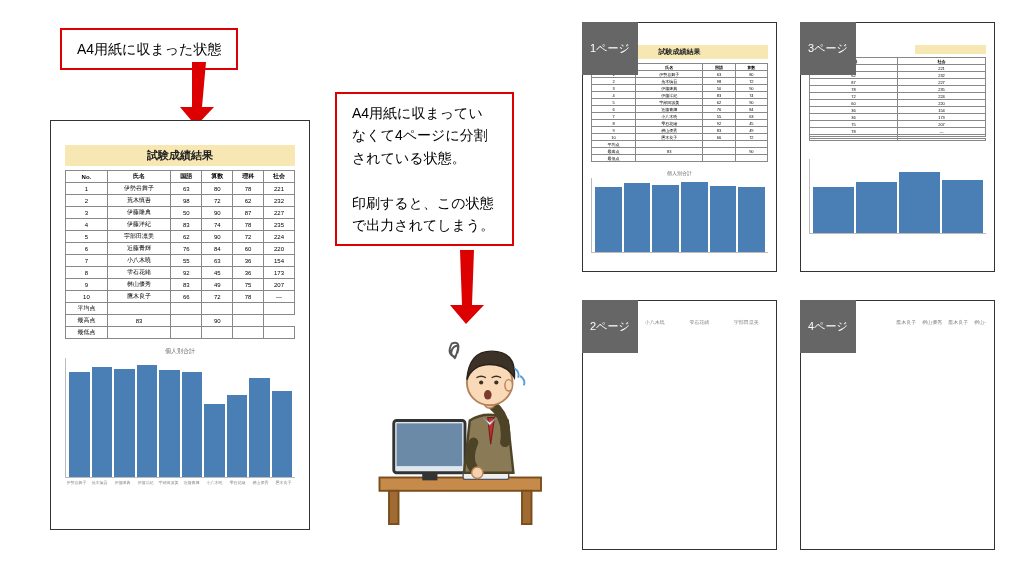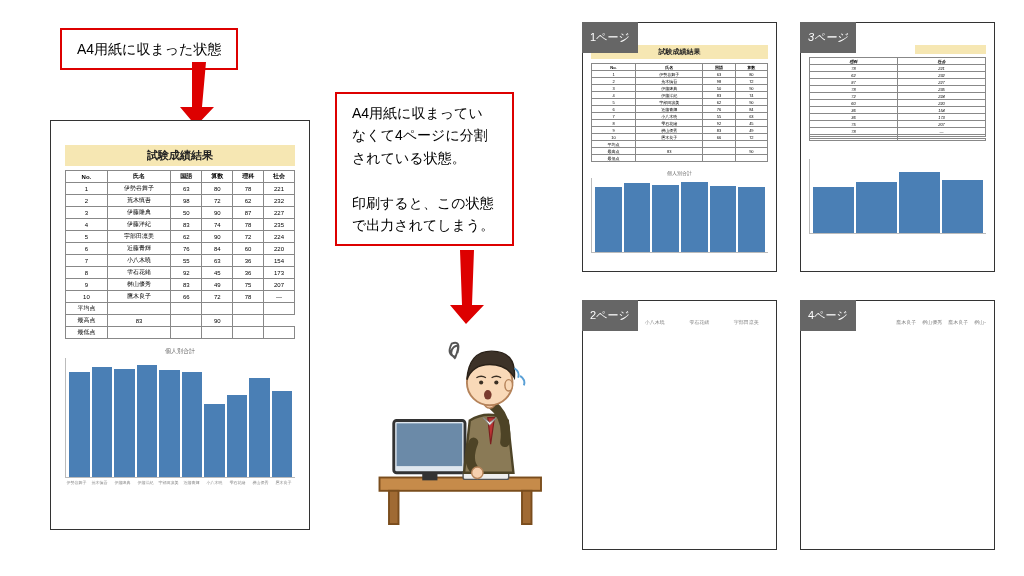--- a/index.html
+++ b/index.html
@@ -11,24 +11,24 @@
   .callout p { white-space: pre-wrap; }
 
   .pointer { position: absolute; }
   .pointer svg { display: block; }
 
   .sheet { position: absolute; background: #fff; border: 1px solid #333; }
   .sheet-main { left: 50px; top: 120px; width: 260px; height: 410px; padding: 24px 14px 14px; }
   .sheet-small { width: 195px; height: 250px; padding: 8px; }
   .sheet-p1 { left: 582px; top: 22px; }
   .sheet-p2 { left: 582px; top: 300px; }
-  .sheet-p3 { left: 800px; top: 22px; font-style: italic; }
+  .sheet-p3 { left: 800px; top: 22px; }
   .sheet-p4 { left: 800px; top: 300px; }
 
-  .page-tag { position: absolute; top: -1px; left: -1px; background: #666; color: #fff; font-size: 11px; padding: 8px 8px; z-index: 5; }
+  .page-tag { position: absolute; top: -1px; left: -1px; background: #666; color: #fff; font-size: 11px; padding: 19px 8px; z-index: 5; }
 
   .title-band { background: #f6e7b3; color: #222; text-align: center; font-weight: bold; padding: 3px 0; font-size: 11px; margin-bottom: 4px; }
   .title-band.tiny { font-size: 7px; padding: 2px 0; }
 
   table.data { width: 100%; border-collapse: collapse; font-size: 6px; }
   table.data th, table.data td { border: 1px solid #888; padding: 1px 2px; text-align: center; }
   table.data th { background: #fff; font-weight: bold; }
   table.data.tiny { font-size: 4px; }
   table.data.tiny th, table.data.tiny td { padding: 0.5px 1px; }
 

